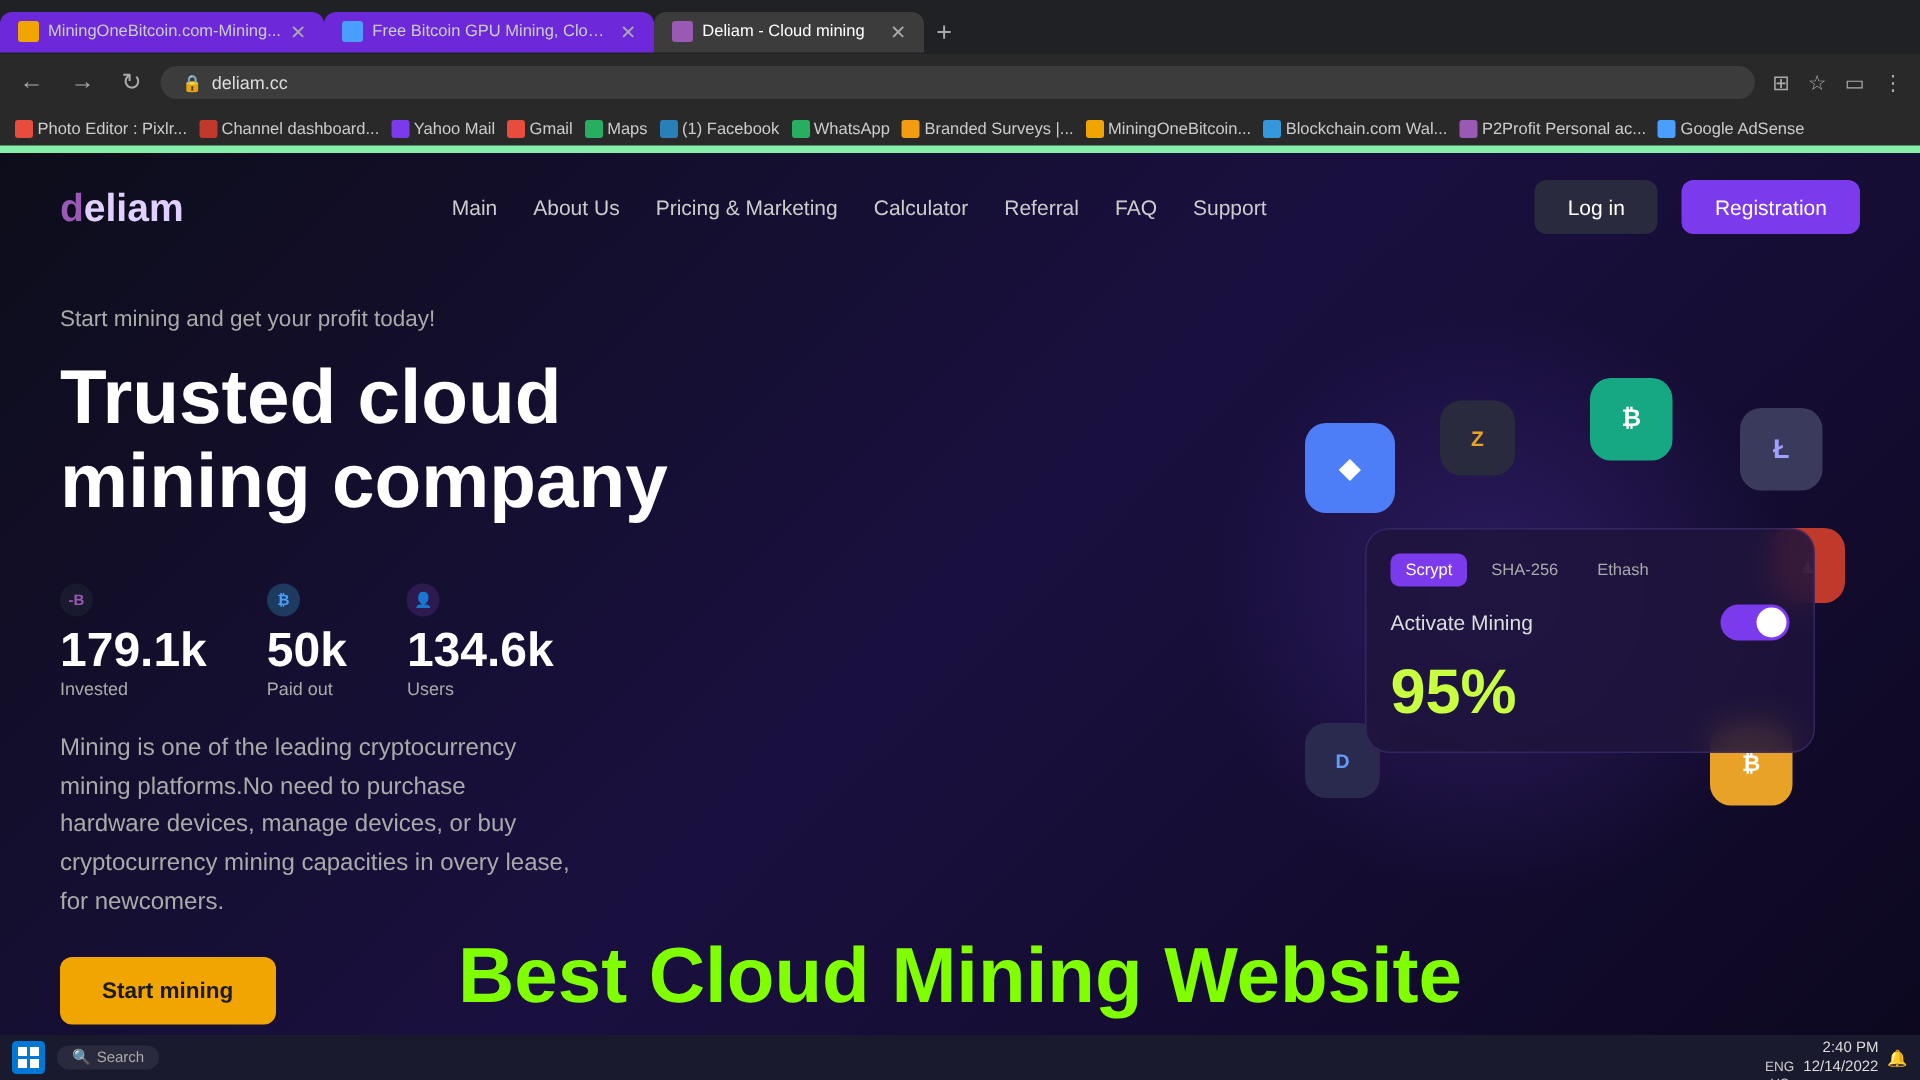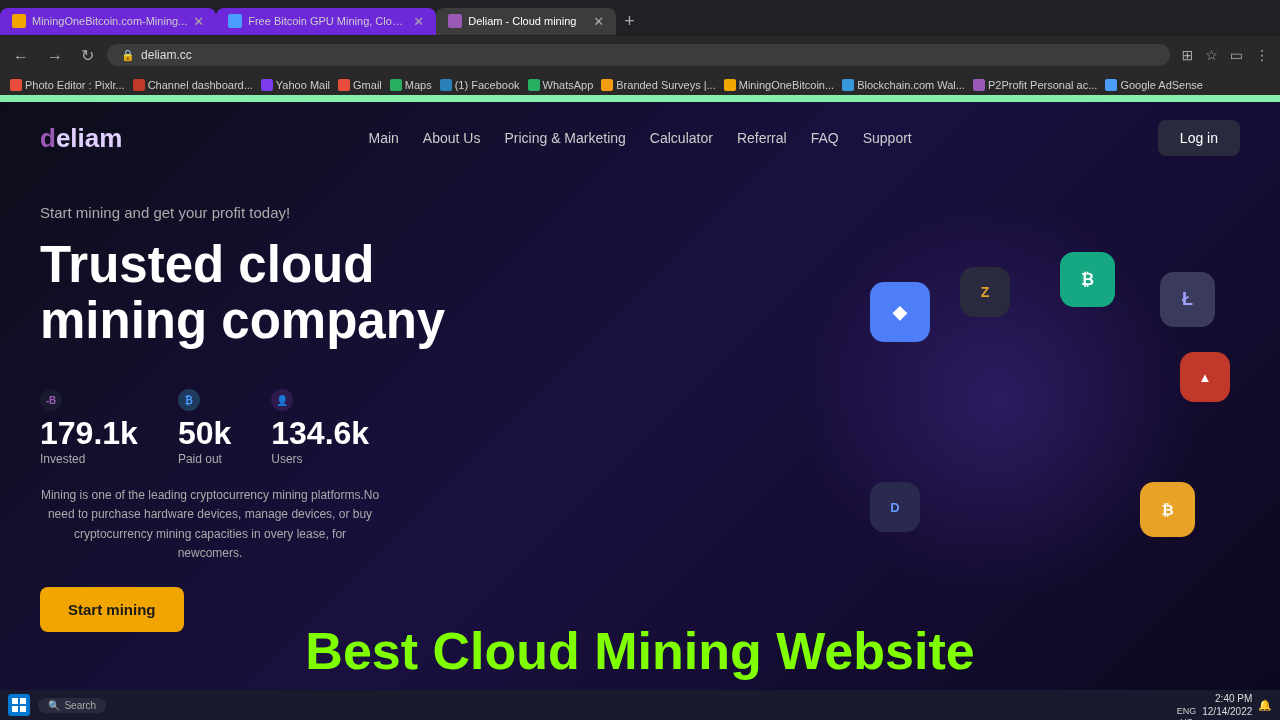--- a/index.html
+++ b/index.html
@@ -15,21 +15,21 @@
     .tab-close { margin-left: auto; color: #aaa; cursor: pointer; font-size: 13px; }
     .tab-new { background: none; border: none; color: #aaa; font-size: 18px; cursor: pointer; padding: 0 8px; }
 
     .address-bar { display: flex; align-items: center; background: #292929; padding: 4px 8px; gap: 8px; height: 38px; }
     .nav-btn { background: none; border: none; color: #aaa; font-size: 16px; cursor: pointer; padding: 2px 5px; }
     .url-box { flex: 1; background: #3c3c3c; border-radius: 20px; padding: 4px 14px; font-size: 12px; color: #ddd; display: flex; align-items: center; gap: 6px; }
     .url-lock { color: #aaa; font-size: 11px; }
     .toolbar-icons { display: flex; align-items: center; gap: 6px; }
     .toolbar-icon { color: #aaa; font-size: 14px; cursor: pointer; padding: 2px 3px; }
 
-    .bookmarks-bar { background: #292929; padding: 3px 10px; display: flex; align-items: center; gap: 8px; height: 28px; overflow: hidden; border-bottom: 7px solid #86efac; }
+    .bookmarks-bar { background: #292929; padding: 3px 10px; display: flex; align-items: center; gap: 8px; height: 28px; overflow: hidden; border-bottom: 5px solid #86efac; }
     .bookmark-item { font-size: 11px; color: #ccc; cursor: pointer; white-space: nowrap; display: flex; align-items: center; gap: 3px; }
     .bookmark-favicon { width: 12px; height: 12px; background: #555; border-radius: 2px; }
 
     
     .website { width: 100%; height: calc(720px - 36px - 38px - 28px - 30px); background: linear-gradient(135deg, #0d0d1a 0%, #1a1040 50%, #0d0820 100%); position: relative; overflow: hidden; }
 
     
     .navbar { display: flex; align-items: center; justify-content: space-between; padding: 18px 40px; position: relative; z-index: 10; }
     .logo { font-size: 26px; font-weight: 700; }
     .logo span.d { color: #9b59b6; }
@@ -49,21 +49,21 @@
     .stat-item { display: flex; flex-direction: column; }
     .stat-icon-row { display: flex; gap: 6px; margin-bottom: 4px; }
     .stat-icon { width: 22px; height: 22px; border-radius: 50%; display: flex; align-items: center; justify-content: center; font-size: 10px; font-weight: bold; }
     .stat-icon.dark { background: #1a1a2e; color: #9b59b6; }
     .stat-icon.blue { background: #1e3a5f; color: #4a9eff; }
     .stat-icon.purple { background: #2d1a4e; color: #9b59b6; }
     .stat-value { font-size: 32px; font-weight: 800; color: #fff; }
     .stat-label { font-size: 12px; color: #aaa; }
 
     
-    .hero-desc { font-size: 12px; color: #aaa; max-width: 340px; line-height: 1.6; margin-bottom: 24px; text-align: center; }
+    .hero-desc { font-size: 16px; color: #aaa; max-width: 340px; line-height: 1.6; margin-bottom: 24px; }
 
     
     .btn-start { background: #f0a500; color: #1a1a1a; border: none; padding: 14px 28px; border-radius: 8px; font-size: 15px; font-weight: 700; cursor: pointer; }
 
     
     .hero-visual { position: absolute; right: 50px; top: 150px; width: 380px; height: 350px; }
 
     
     .glow-circle { position: absolute; right: 80px; top: 100px; width: 400px; height: 400px; border-radius: 50%; background: radial-gradient(circle, rgba(100,60,200,0.3) 0%, transparent 70%); pointer-events: none; }
 
@@ -205,20 +205,21 @@
       <a class="nav-link">Main</a>
       <a class="nav-link">About Us</a>
       <a class="nav-link">Pricing &amp; Marketing</a>
       <a class="nav-link">Calculator</a>
       <a class="nav-link">Referral</a>
       <a class="nav-link">FAQ</a>
       <a class="nav-link">Support</a>
     </div>
     <div class="nav-buttons">
       <button class="btn-login">Log in</button>
+      <button class="btn-register">Registration</button>
     </div>
   </nav>
 
   <div class="hero">
     <p class="hero-subtitle">Start mining and get your profit today!</p>
     <h1 class="hero-title">
       <span>Trusted cloud</span><br>
       <span>mining company</span>
     </h1>
 
@@ -254,20 +255,34 @@
 
   <div class="hero-visual">
     <div class="crypto-float eth-icon">◆</div>
     <div class="crypto-float zcash-icon">Z</div>
     <div class="crypto-float btc-icon-tl">₿</div>
     <div class="crypto-float ltc-icon">Ł</div>
     <div class="crypto-float trx-icon">▲</div>
     <div class="crypto-float btc-icon-br">₿</div>
     <div class="crypto-float dash-icon">D</div>
 
+    <div class="mining-card">
+      <div class="mining-tabs">
+        <div class="mining-tab active">Scrypt</div>
+        <div class="mining-tab inactive">SHA-256</div>
+        <div class="mining-tab inactive">Ethash</div>
+      </div>
+      <div class="mining-row">
+        <span class="mining-label">Activate Mining</span>
+        <div class="toggle">
+          <div class="toggle-circle"></div>
+        </div>
+      </div>
+      <div class="mining-percent">95%</div>
+    </div>
   </div>
 
   <div class="overlay-text">Best Cloud Mining Website</div>
 </div>
 
 <div class="taskbar">
   <div class="taskbar-start">
     <svg width="14" height="14" viewBox="0 0 14 14">
         <rect x="0" y="0" width="6" height="6" fill="#fff"></rect>
         <rect x="8" y="0" width="6" height="6" fill="#fff"></rect>

